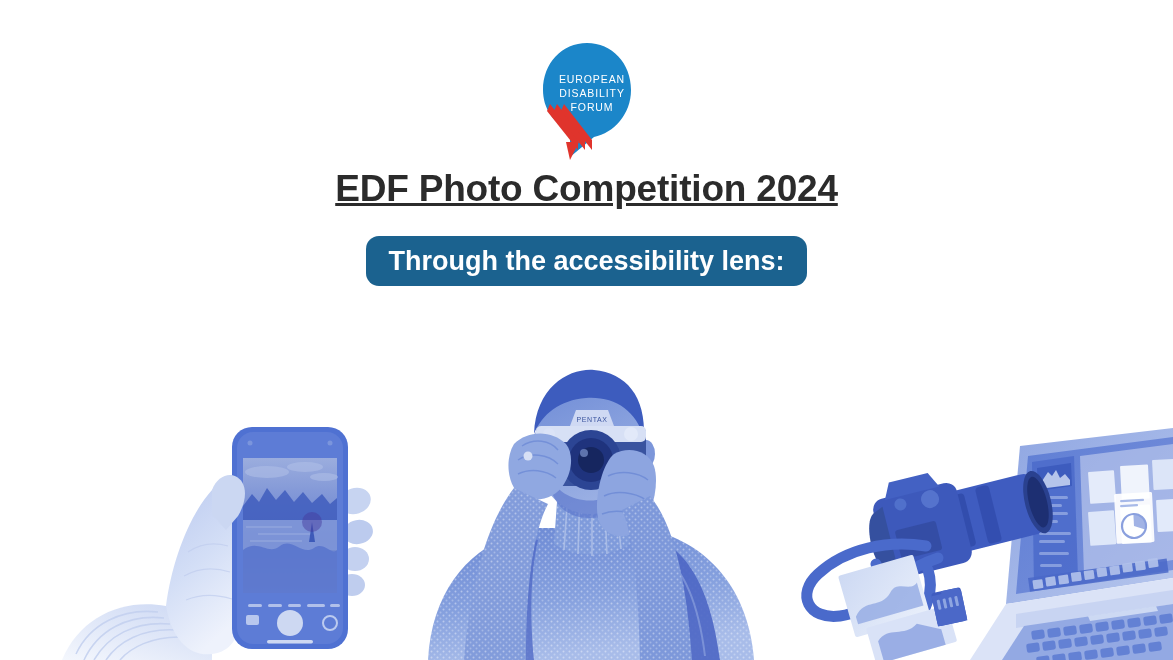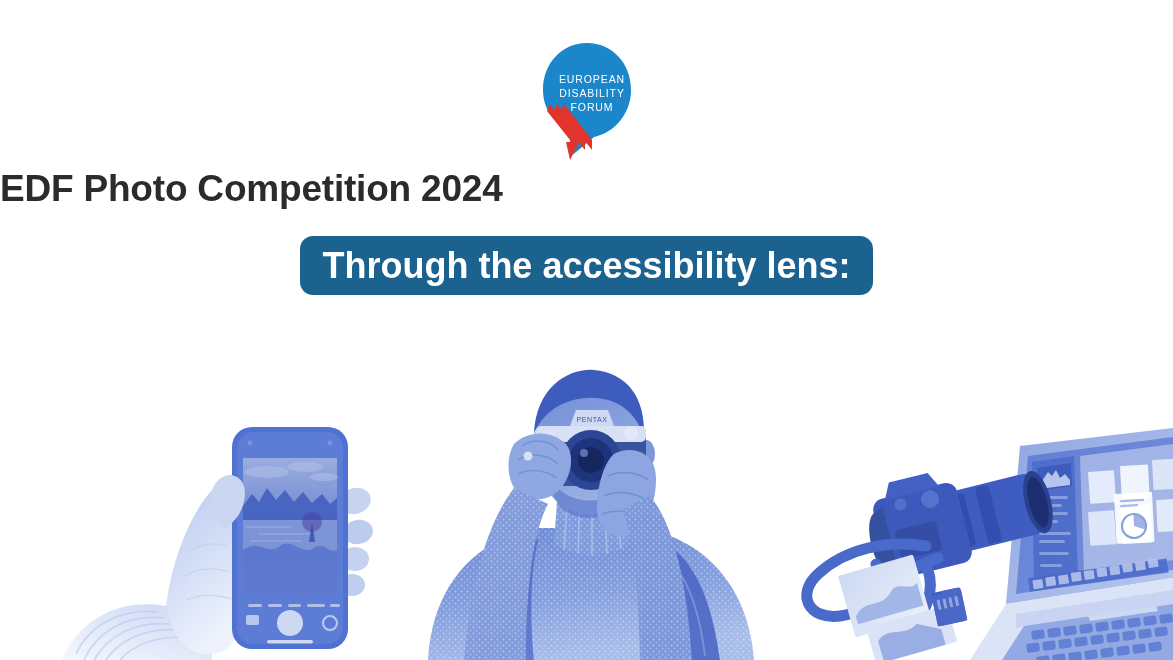--- a/index.html
+++ b/index.html
@@ -36,41 +36,43 @@
     height: 122px;
   }
   .logo-svg { display: block; width: 122px; height: 122px; }
 
   
   .title {
     position: absolute;
     top: 168px;
     left: 0;
     width: 100%;
+    text-align: center;
     font-size: 37px;
     font-weight: bold;
     color: #2b2b2b;
     letter-spacing: -0.2px;
     line-height: 1.15;
+    text-decoration: underline;
   }
 
   
   .banner {
     position: absolute;
     top: 236px;
     left: 0;
     width: 100%;
     display: flex;
     flex-direction: column;
     align-items: center;
   }
   .banner-line {
     background: #1b628f;
     color: #ffffff;
-    font-size: 36px;
+    font-size: 27px;
     font-weight: bold;
     line-height: 1;
     white-space: nowrap;
     display: inline-block;
   }
   .banner-line-1 {
     padding: 12px 22px 11px 22px;
     border-radius: 13px 13px 13px 13px;
     margin-bottom: -2px;
     position: relative;

